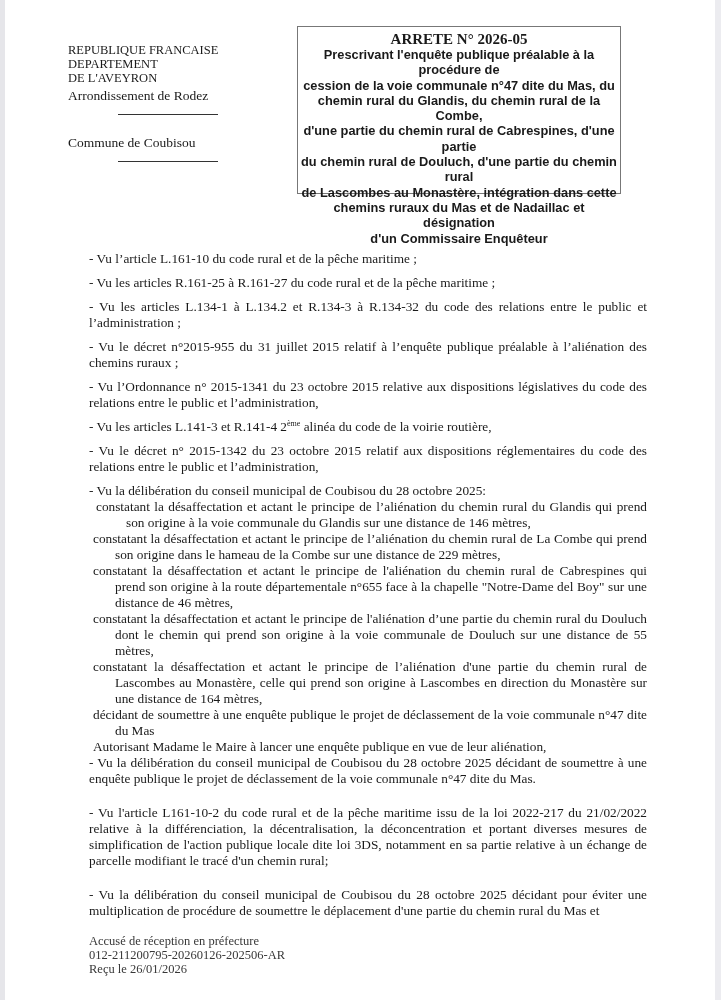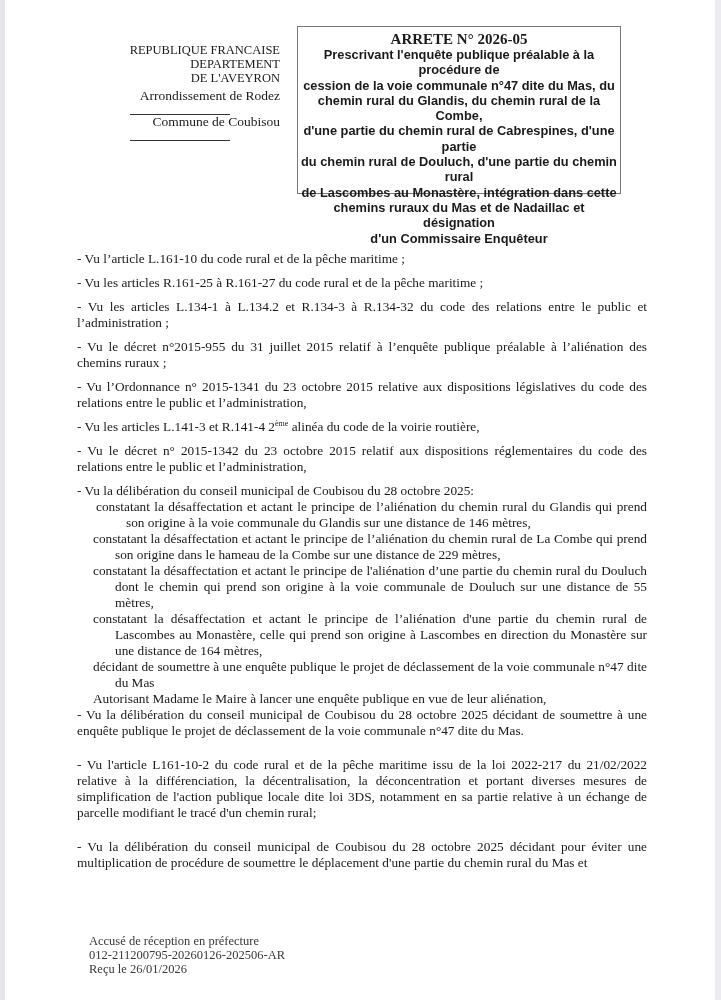--- a/index.html
+++ b/index.html
@@ -7,43 +7,43 @@
     width: 721px; height: 1000px; overflow: hidden;
     background: #ffffff;
     font-family: "Liberation Serif", serif;
     color: #1a1a1a;
     position: relative;
   }
   .left-edge { position: absolute; left: 0; top: 0; width: 5px; height: 1000px; background: #e6e6ea; }
   .right-edge { position: absolute; right: 0; top: 0; width: 6px; height: 1000px; background: #ececf0; }
 
   .header-left {
-    position: absolute; left: 80px; top: 43px; width: 200px;
-    text-align: right; font-size: 12.5px; line-height: 14px;
+    position: absolute; left: 68px; top: 43px; width: 200px;
+    text-align: left; font-size: 12.5px; line-height: 14px;
   }
   .header-left .arr { margin-top: 4px; font-size: 13.5px; }
   .header-left .rule { width: 100px; border-top: 1px solid #333; margin: 11px auto 0 auto; }
-  .header-left .com { font-size: 13.5px; }
+  .header-left .com { margin-top: 21px; font-size: 13.5px; }
 
   .title-box {
     position: absolute; left: 297px; top: 26px; width: 324px; height: 168px;
     border: 1.5px solid #777; box-sizing: border-box;
     text-align: center; padding-top: 4px;
   }
   .title-box .num { font-family: "Liberation Serif", serif; font-weight: bold; font-size: 15px; line-height: 16px; }
   .title-box .desc {
     font-family: "Liberation Sans", sans-serif; font-weight: bold; font-size: 12.8px; line-height: 15.3px;
     padding: 0 3px;
   }
 
   .body-text {
     position: absolute; left: 73px; top: 251px; width: 574px;
     font-size: 13.3px; line-height: 16px; text-align: justify;
   }
-  .para { margin: 0 0 8px 4px; }
+  .para { margin: 0 0 8px 16px; }
   .greeting { margin: 0 0 13px 0; }
   .sub { margin: 0; padding-left: 42px; text-indent: -22px; }
   .sup { font-size: 8px; vertical-align: super; line-height: 0; }
   .gap { margin-bottom: 18px; }
 
   .stamp {
     position: absolute; left: 89px; top: 934px; font-size: 12.5px; line-height: 14px; color: #222;
     opacity: 0.9;
   }
 </style>
@@ -81,20 +81,21 @@
   <p class="para">- Vu l’article L.161-10 du code rural et de la pêche maritime ;</p>
   <p class="para">- Vu les articles R.161-25 à R.161-27 du code rural et de la pêche maritime ;</p>
   <p class="para">- Vu les articles L.134-1 à L.134.2 et R.134-3 à R.134-32 du code des relations entre le public et l’administration ;</p>
   <p class="para">- Vu le décret n°2015-955 du 31 juillet 2015 relatif à l’enquête publique préalable à l’aliénation des chemins ruraux ;</p>
   <p class="para">- Vu l’Ordonnance n° 2015-1341 du 23 octobre 2015 relative aux dispositions législatives du code des relations entre le public et l’administration,</p>
   <p class="para"><span>- Vu les articles L.141-3 et R.141-4 2</span><span class="sup">ème</span><span> alinéa du code de la voirie routière,</span></p>
   <p class="para">- Vu le décret n° 2015-1342 du 23 octobre 2015 relatif aux dispositions réglementaires du code des relations entre le public et l’administration,</p>
   <p class="para" style="margin-bottom:0">- Vu la délibération du conseil municipal de Coubisou du 28 octobre 2025:</p>
   <p class="sub" style="padding-left:53px;text-indent:-30px">constatant la désaffectation et actant le principe de l’aliénation du chemin rural du Glandis qui prend son origine à la voie communale du Glandis sur une distance de 146 mètres,</p>
   <p class="sub">constatant la désaffectation et actant le principe de l’aliénation du chemin rural de La Combe qui prend son origine dans le hameau de la Combe sur une distance de 229 mètres,</p>
+  <p class="sub">constatant la désaffectation et actant le principe de l'aliénation du chemin rural de Cabrespines qui prend son origine à la route départementale n°655 face à la chapelle "Notre-Dame del Boy" sur une distance de 46 mètres,</p>
   <p class="sub">constatant la désaffectation et actant le principe de l'aliénation d’une partie du chemin rural du Douluch dont le chemin qui prend son origine à la voie communale de Douluch sur une distance de 55 mètres,</p>
   <p class="sub">constatant la désaffectation et actant le principe de l’aliénation d'une partie du chemin rural de Lascombes au Monastère, celle qui prend son origine à Lascombes en direction du Monastère sur une distance de 164 mètres,</p>
   <p class="sub">décidant de soumettre à une enquête publique le projet de déclassement de la voie communale n°47 dite du Mas</p>
   <p class="sub" style="margin-bottom:0">Autorisant Madame le Maire à lancer une enquête publique en vue de leur aliénation,</p>
   <p class="para gap">- Vu la délibération du conseil municipal de Coubisou du 28 octobre 2025 décidant de soumettre à une enquête publique le projet de déclassement de la voie communale n°47 dite du Mas.</p>
   <p class="para gap">- Vu l'article L161-10-2 du code rural et de la pêche maritime issu de la loi 2022-217 du 21/02/2022 relative à la différenciation, la décentralisation, la déconcentration et portant diverses mesures de simplification de l'action publique locale dite loi 3DS, notamment en sa partie relative à un échange de parcelle modifiant le tracé d'un chemin rural;</p>
   <p class="para">- Vu la délibération du conseil municipal de Coubisou du 28 octobre 2025 décidant pour éviter une multiplication de procédure de soumettre le déplacement d'une partie du chemin rural du Mas et</p>
 </div>
 
 <div class="stamp">

